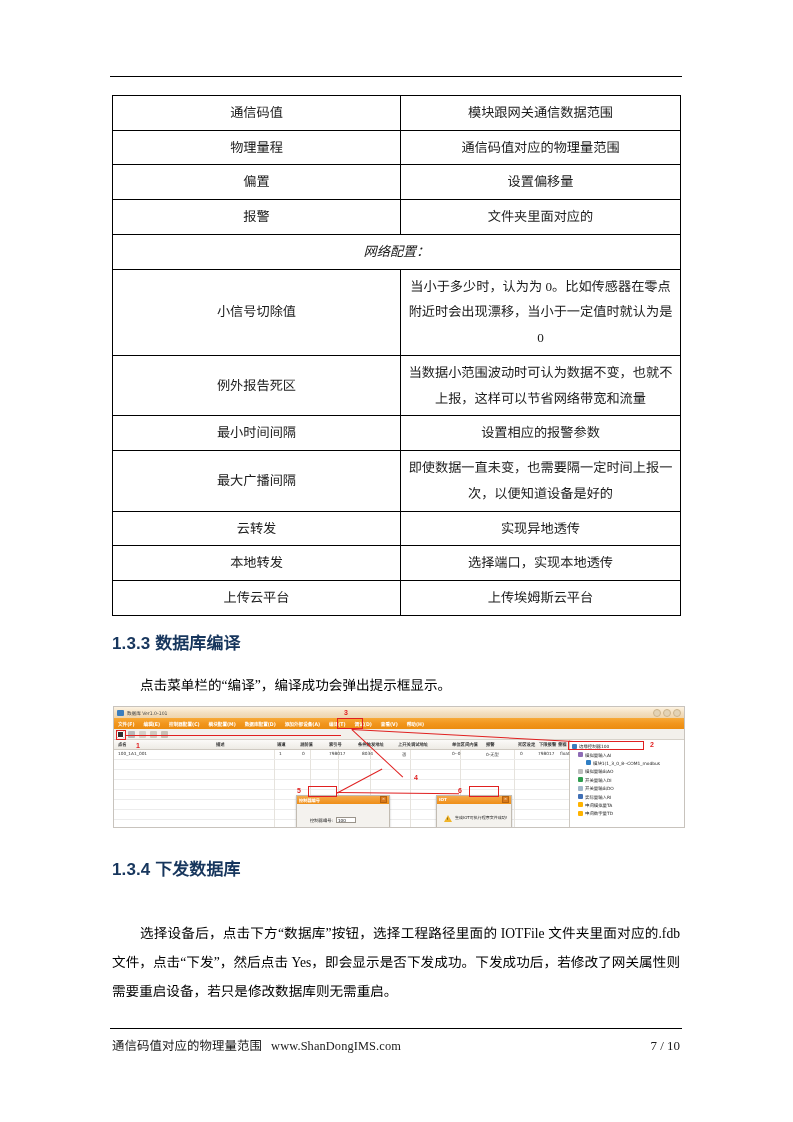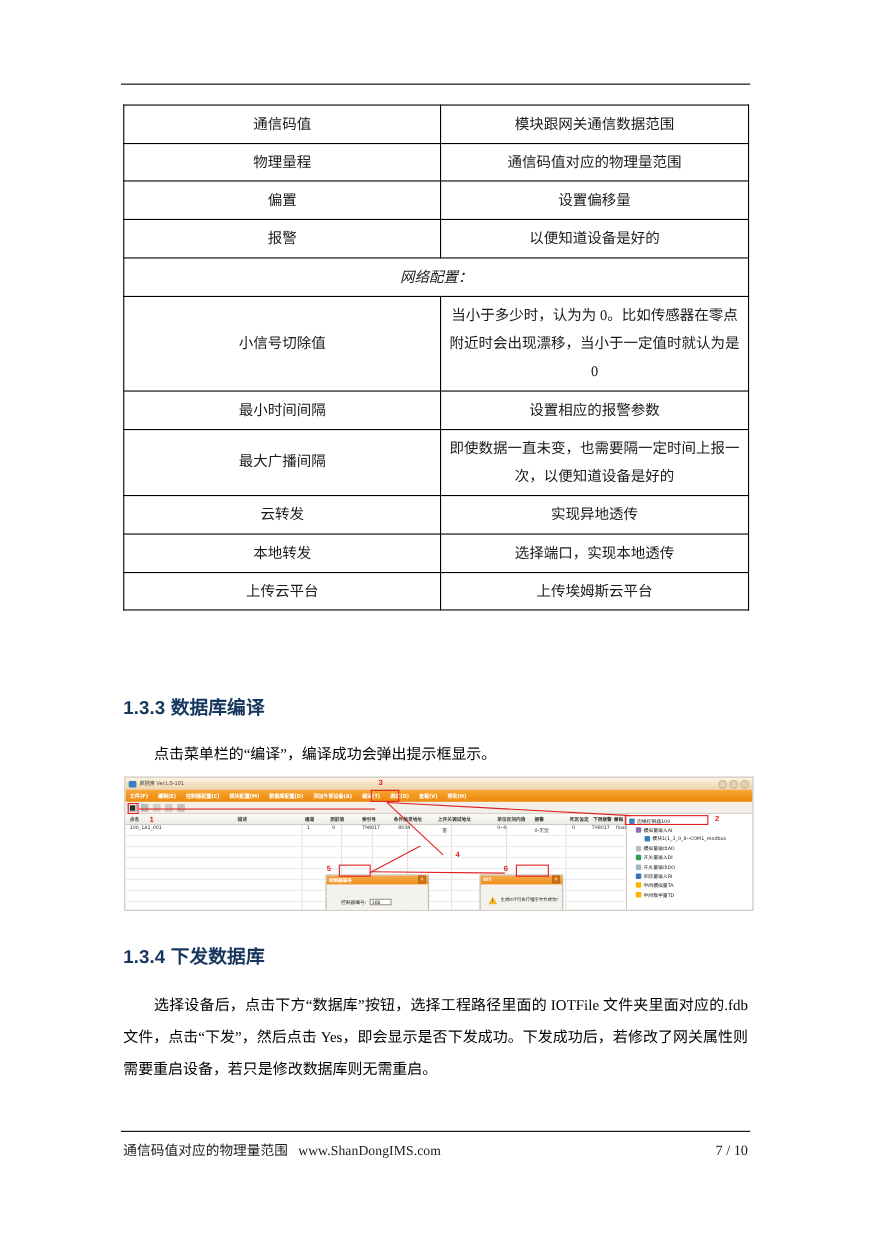--- a/index.html
+++ b/index.html
@@ -78,21 +78,21 @@
     left: 112px;
     width: 568px;
     font-size: 13.6px;
     line-height: 2.12;
     text-align: justify;
     text-justify: inter-ideograph;
     font-family: "Liberation Serif", "DejaVu Serif", serif;
     color: #000;
   }
   #para-133 { top: 672px; text-indent: 28px; }
-  #para-134 { top: 900px; text-indent: 28px; }
+  #para-134 { top: 920px; text-indent: 28px; }
 
   
   .footer-rule {
     position: absolute;
     left: 110px;
     top: 1028px;
     width: 572px;
     height: 0;
     border-top: 1.1px solid #000;
   }
@@ -416,28 +416,32 @@
       <tr class="row-1line">
         <td>物理量程</td>
         <td>通信码值对应的物理量范围</td>
       </tr>
       <tr class="row-1line">
         <td>偏置</td>
         <td>设置偏移量</td>
       </tr>
       <tr class="row-1line">
         <td>报警</td>
-        <td>以便知道设备是好的</td>
+        <td>文件夹里面对应的</td>
       </tr>
       <tr class="span-row">
         <td colspan="2">网络配置：</td>
       </tr>
       <tr>
         <td>小信号切除值</td>
         <td>当小于多少时，认为为 0。比如传感器在零点附近时会出现漂移，当小于一定值时就认为是 0</td>
+      </tr>
+      <tr>
+        <td>例外报告死区</td>
+        <td>当数据小范围波动时可认为数据不变，也就不上报，这样可以节省网络带宽和流量</td>
       </tr>
       <tr class="row-1line">
         <td>最小时间间隔</td>
         <td>设置相应的报警参数</td>
       </tr>
       <tr>
         <td>最大广播间隔</td>
         <td>即使数据一直未变，也需要隔一定时间上报一次，以便知道设备是好的</td>
       </tr>
       <tr class="row-1line">

